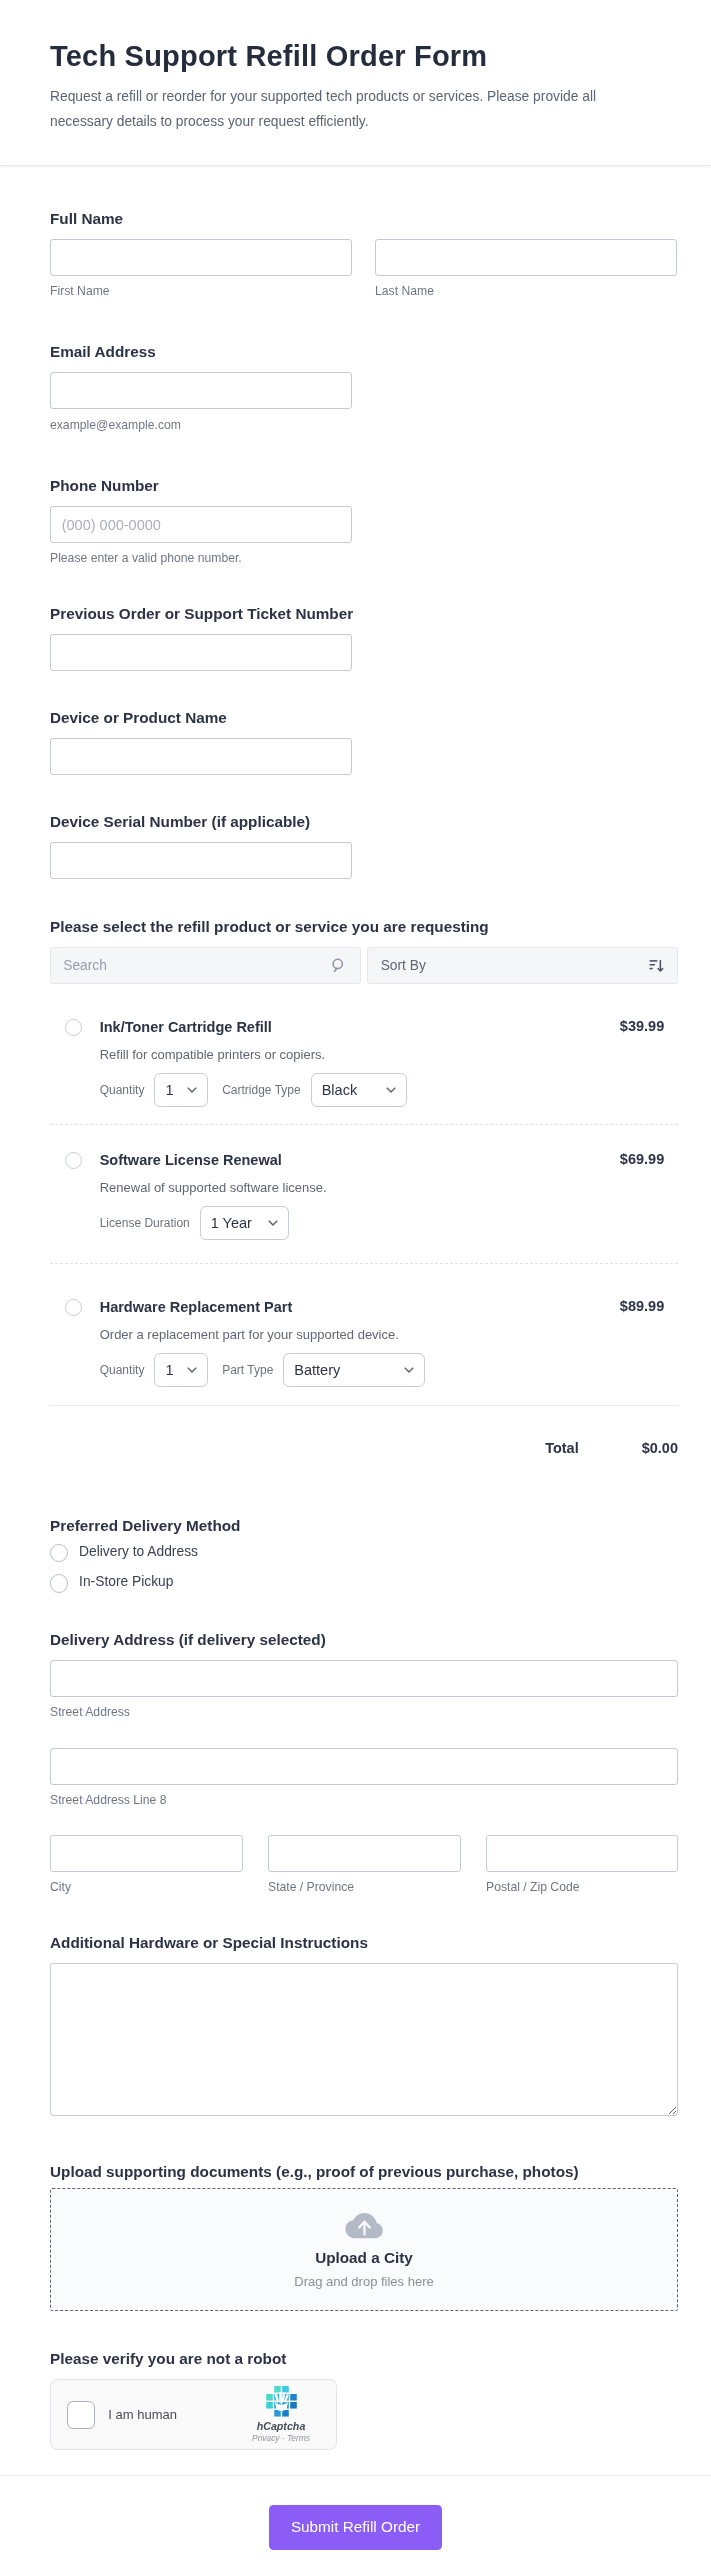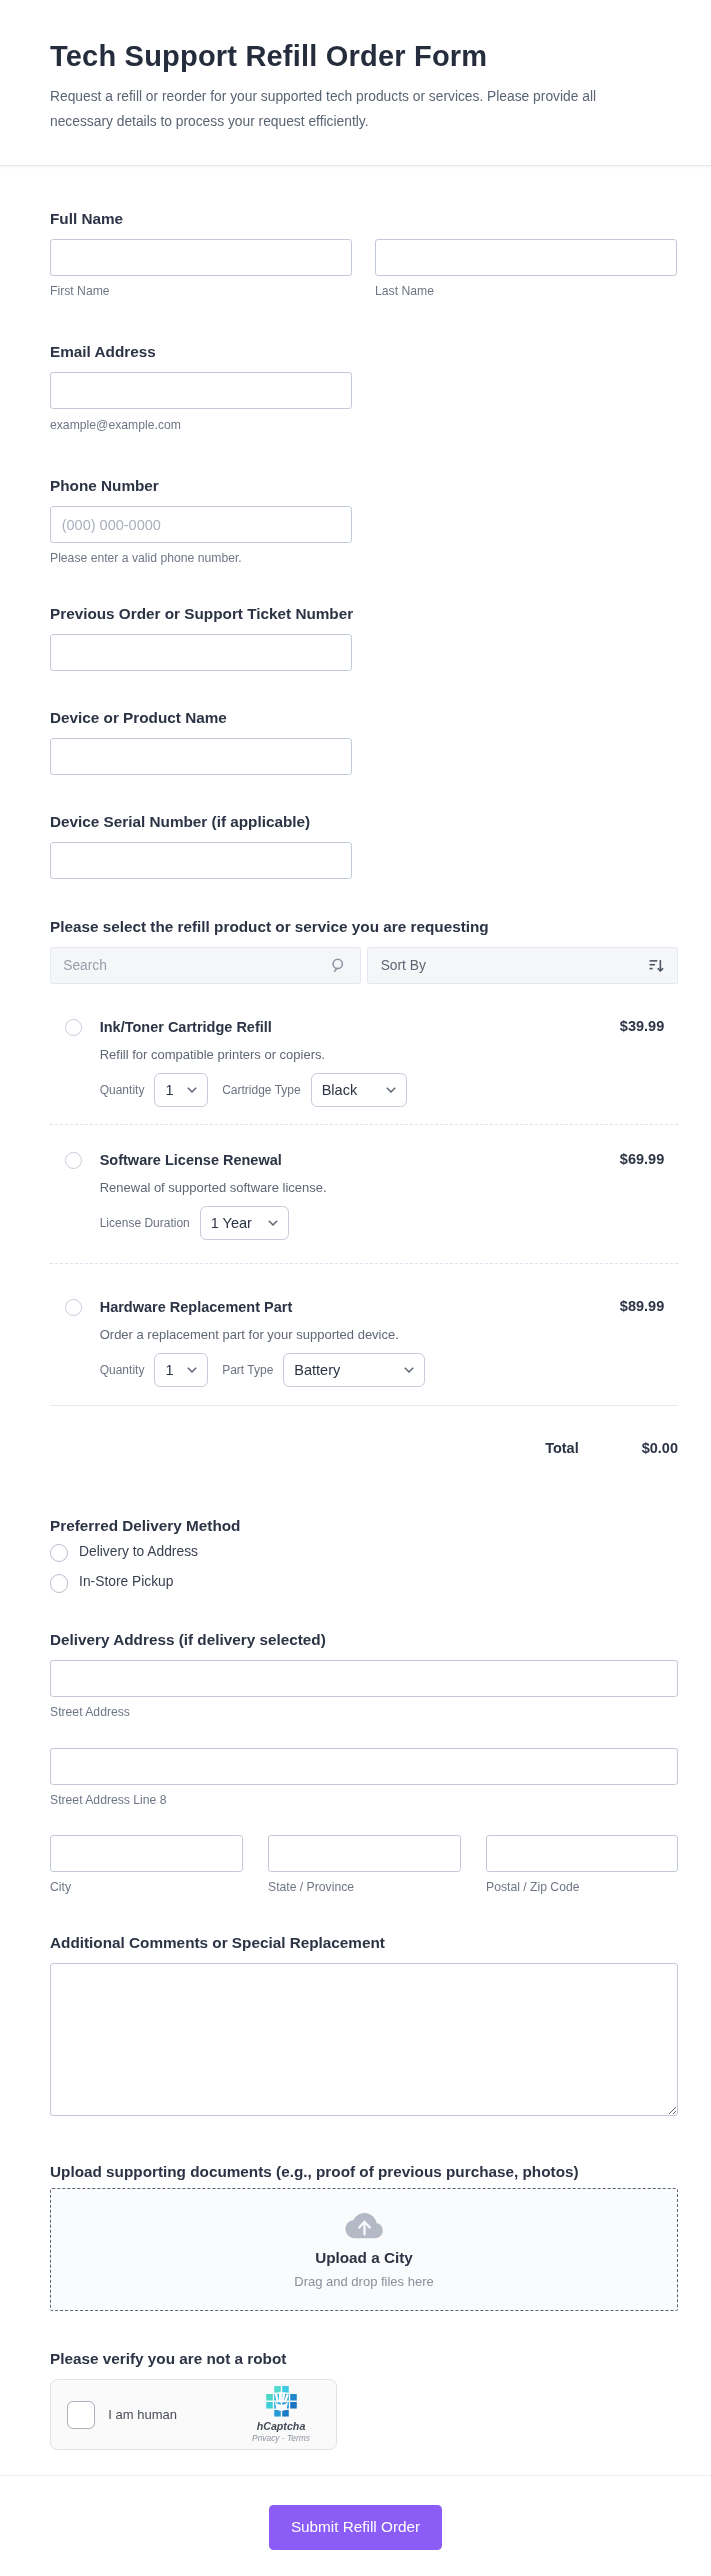--- a/index.html
+++ b/index.html
@@ -306,21 +306,21 @@
         <div class="sub-label">State / Province</div>
       </div>
       <div class="c3">
         <input class="text-input" type="text" style="">
         <div class="sub-label">Postal / Zip Code</div>
       </div>
     </div>
   </div>
 
   <div class="field" style="margin-bottom:43px;">
-    <label class="q-label">Additional Comments or Special Replacement</label>
+    <label class="q-label">Additional Hardware or Special Instructions</label>
     <textarea class="comments-area" style=""></textarea>
   </div>
 
   <div class="field" style="margin-bottom:38px;">
     <label class="q-label" style="margin-bottom:0;">Upload supporting documents (e.g., proof of previous purchase, photos)</label>
     <div class="upload-box">
       <span class="icon">
         <svg width="43" height="32" viewBox="0 0 56 42">
           <path fill="#b3bac6" d="M44 17.5C42.6 9.6 35.9 4 28 4c-6.3 0-11.8 3.6-14.4 9.1C7.4 14 3 19 3 25c0 6.6 5.4 12 12 12h27c5.5 0 10-4.5 10-10 0-5.2-4-9.4-8-9.5z"></path>
           <g stroke="#fafbfc" stroke-width="3" fill="none" stroke-linecap="round">

